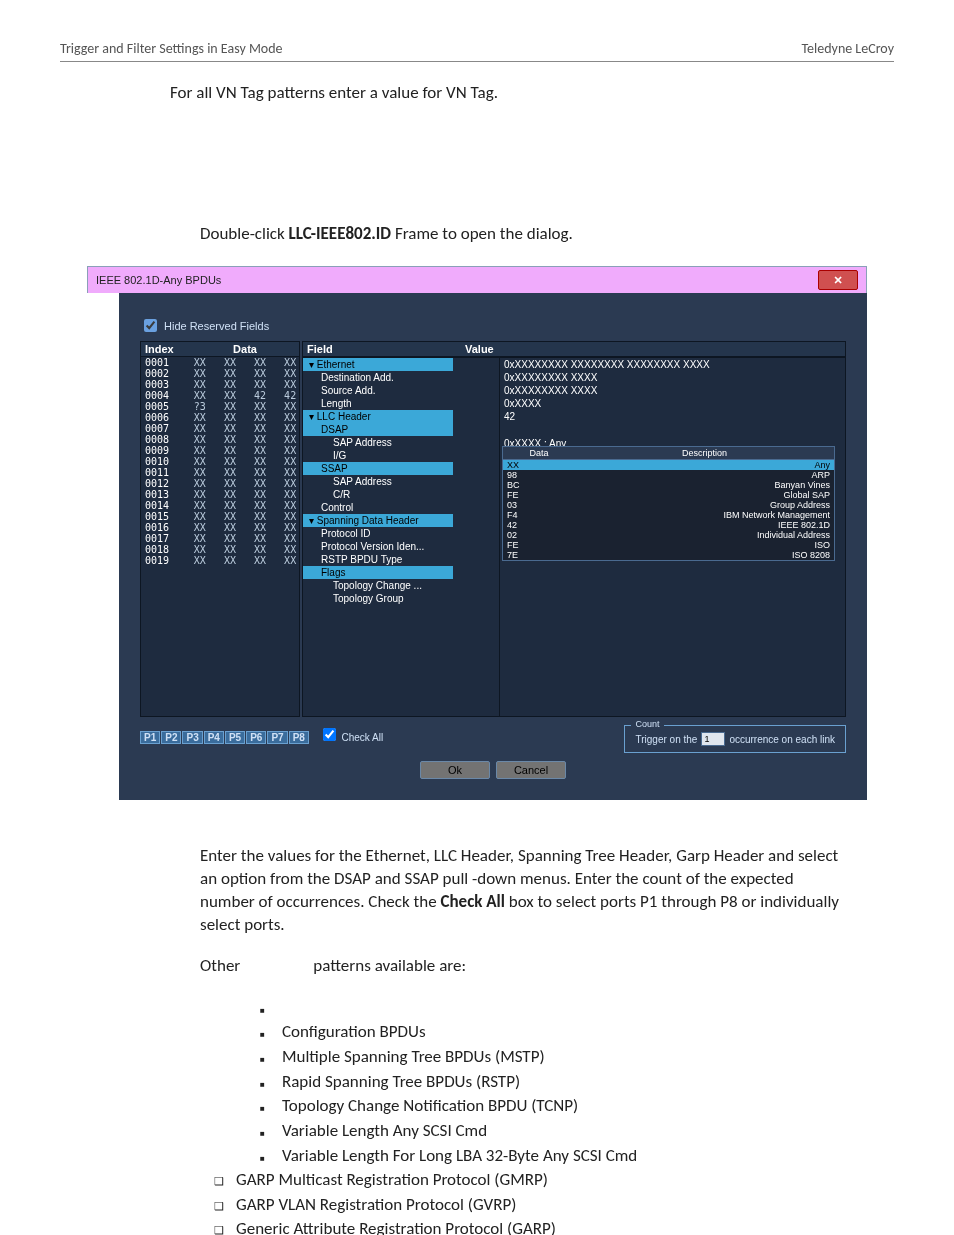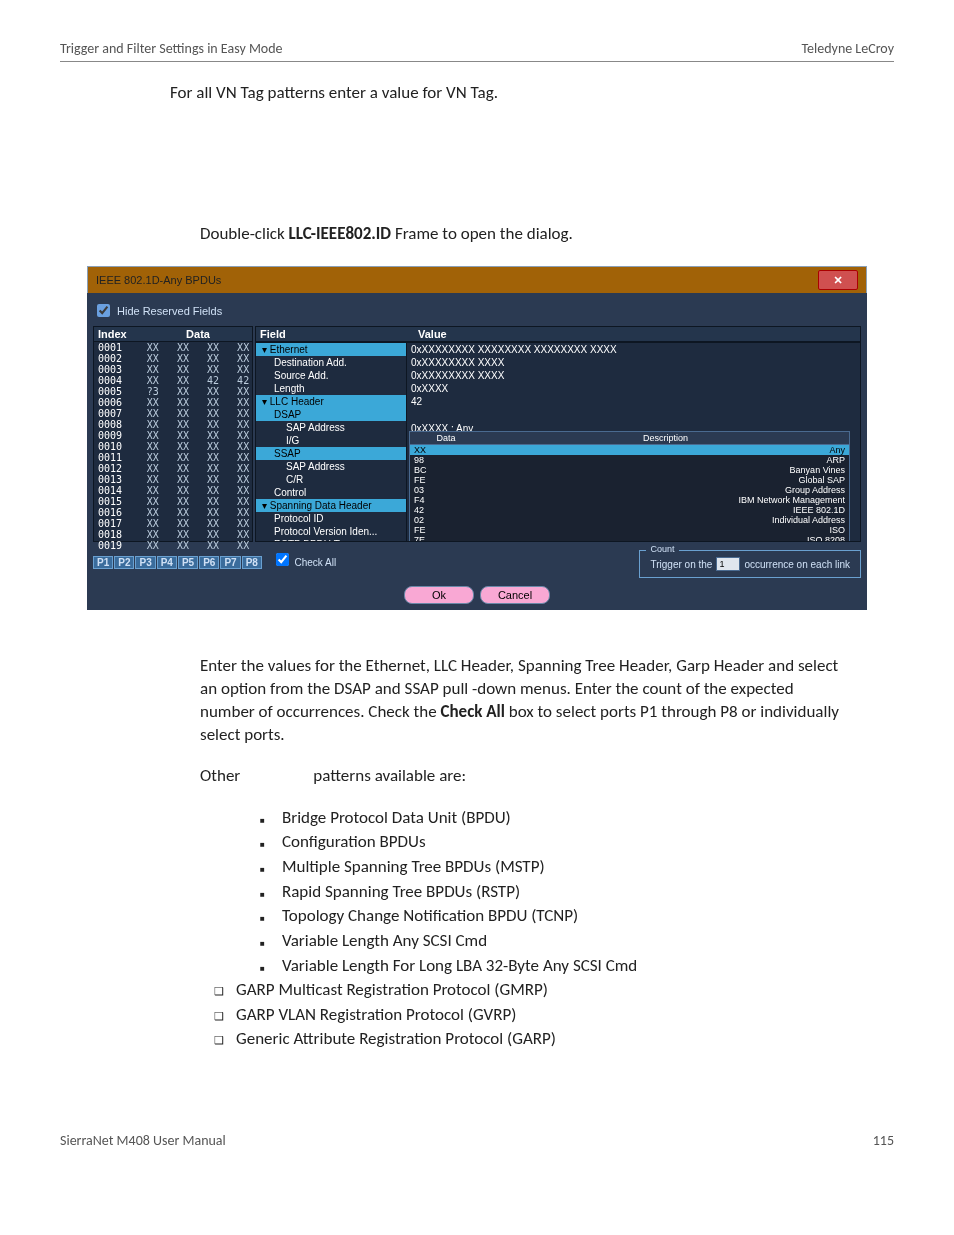--- a/index.html
+++ b/index.html
@@ -35,21 +35,21 @@
   .bold { font-weight: 700; }
   
   .dialog {
     margin: 0 auto 45px auto;
     width: 780px;
     font-family: "Segoe UI", Tahoma, sans-serif;
     font-size: 11px;
     color: #fff;
   }
   .dlg-title {
-    background: #a16207;
+    background: #f0abfc;
     color: #222;
     padding: 3px 8px;
     display: flex;
     align-items: center;
     justify-content: space-between;
     border: 1px solid #8aa0b8;
     border-bottom: none;
   }
   .dlg-title .x {
     width: 38px;
@@ -58,37 +58,38 @@
     color: #fff;
     display: flex;
     align-items: center;
     justify-content: center;
     border: 1px solid #a00;
     font-weight: bold;
     border-radius: 2px;
   }
   .dlg-body {
     background: #2b3a52;
-    padding: 6px;
+    padding: 21px;
     display: flex;
     flex-direction: column;
+    margin-left: 32px;
   }
   .hide-res {
     color: #cfe0f5;
     font-size: 11px;
     padding: 2px 0 6px 0;
     display: flex;
     align-items: center;
     gap: 4px;
   }
   .hide-res input { accent-color: #6aa0e0; }
   .middle {
     display: flex;
     gap: 2px;
-    height: 216px;
+    height: 376px;
   }
   .left-index {
     background: #1e2b3f;
     width: 158px;
     border: 1px solid #0d1622;
     display: flex;
     flex-direction: column;
   }
   .li-head {
     display: flex;
@@ -128,20 +129,21 @@
     font-weight: bold;
   }
   .fv-head .fcol { width: 150px; padding: 1px 4px; }
   .fv-head .vcol { flex: 1; padding: 1px 4px; }
   .fv-body {
     flex: 1;
     background: #1e2b3f;
     border: 1px solid #0d1622;
     overflow: hidden;
     display: flex;
+    gap: 46px;
   }
   .tree {
     width: 150px;
     font-size: 10px;
   }
   .tree .node {
     padding: 1px 2px 1px 6px;
     white-space: nowrap;
   }
   .tree .node.sel { background: #3ba8d8; color: #000; }
@@ -230,24 +232,24 @@
   }
   .ok-cancel {
     display: flex;
     justify-content: center;
     gap: 6px;
     margin-top: 8px;
   }
   .ok-cancel button {
     width: 70px;
     padding: 2px 0;
-    background: #f9a8d4;
+    background: #737373;
     color: #000;
     border: 1px solid #6a88a8;
-    border-radius: 8px;
+    border-radius: 2px;
     font-size: 11px;
   }
   
   .para {
     margin: 0 0 18px 140px;
     font-size: 17px;
     line-height: 1.35;
     max-width: 640px;
   }
   .list-area {
@@ -516,21 +518,20 @@
 
   <p class="para">
     <span>Other</span>
     &nbsp;&nbsp;&nbsp;&nbsp;&nbsp;&nbsp;&nbsp;&nbsp;&nbsp;&nbsp;&nbsp;&nbsp;&nbsp;&nbsp;&nbsp;&nbsp;&nbsp;
     <span>patterns available are:</span>
   </p>
 
   <div class="list-area" id="inner-list">
       <div class="li square">
         <span class="bullet"></span>
-        <span>Bridge Protocol Data Unit (BPDU)</span>
       </div>
       <div class="li square">
         <span class="bullet"></span>
         <span>Configuration BPDUs</span>
       </div>
       <div class="li square">
         <span class="bullet"></span>
         <span>Multiple Spanning Tree BPDUs (MSTP)</span>
       </div>
       <div class="li square">

